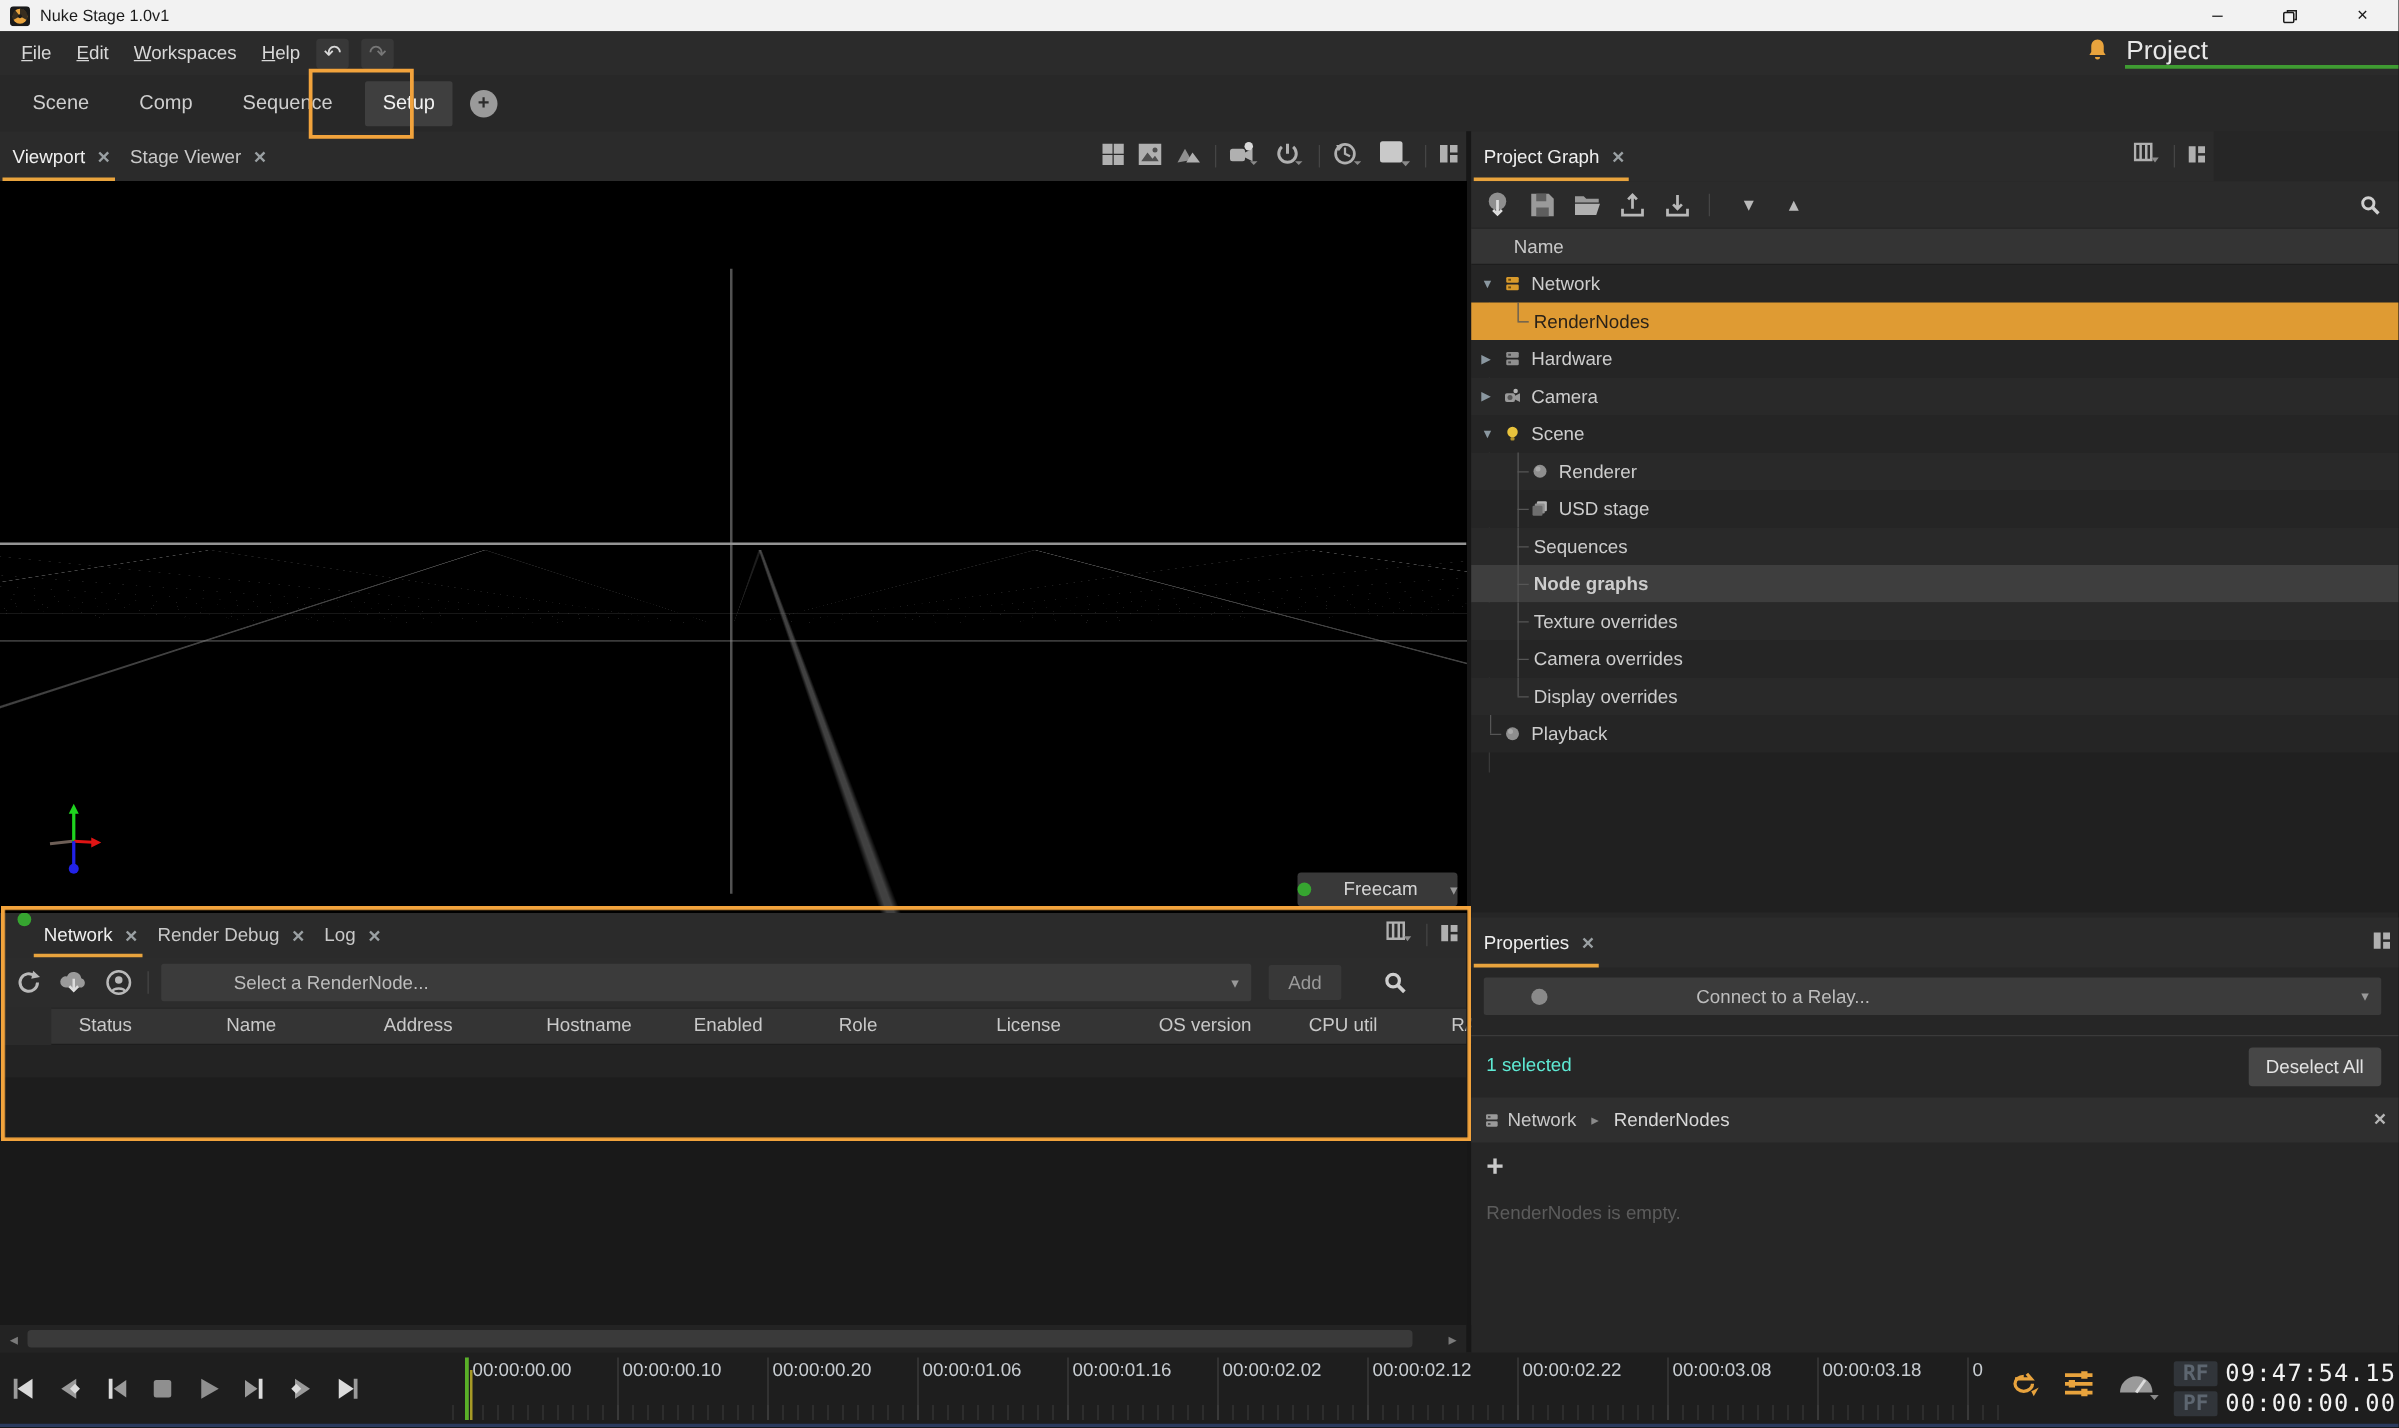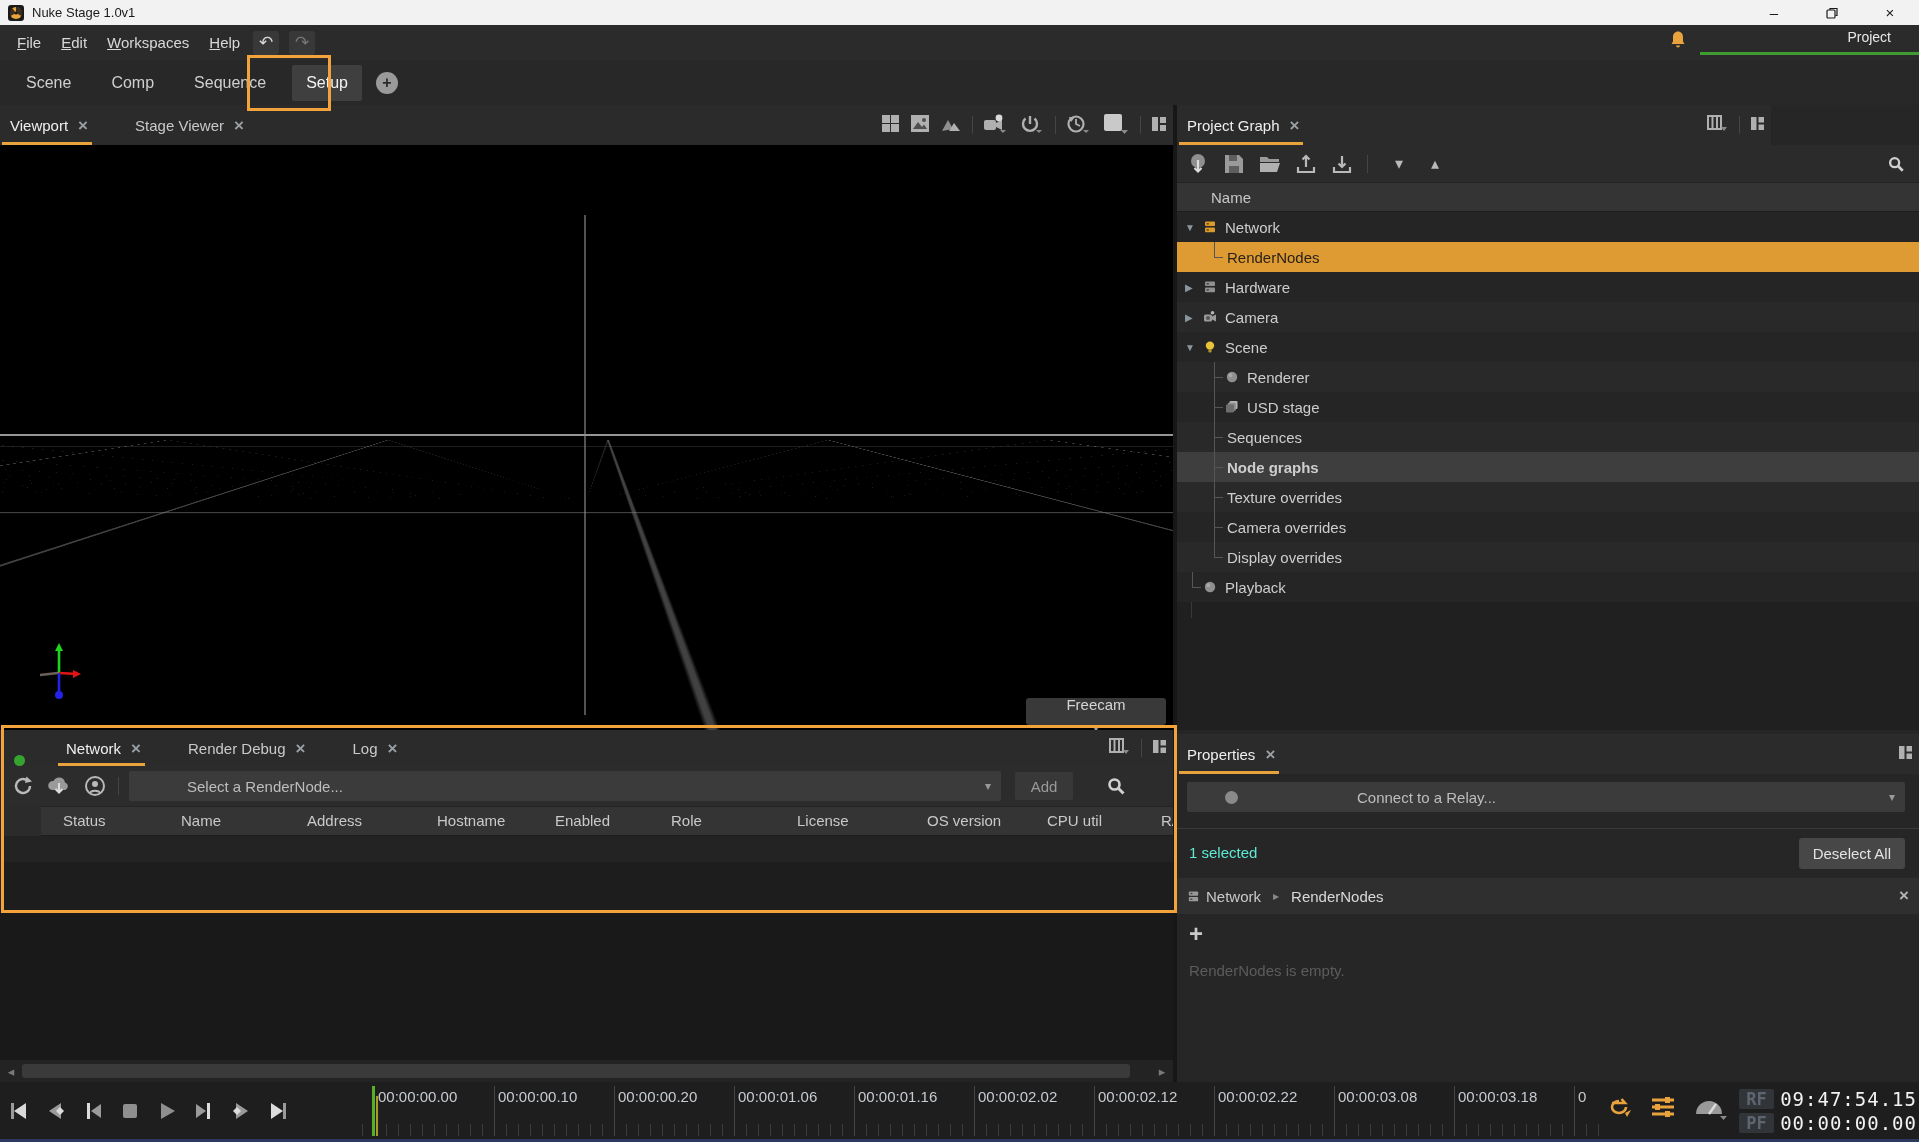--- a/index.html
+++ b/index.html
@@ -13,51 +13,51 @@
   .win-btns { position:absolute; right:0; top:0; height:25px; display:flex; }
   .win-btn { width:58px; height:25px; display:flex; align-items:center; justify-content:center; color:#1a1a1a; font-size:15px; }
 
   
   .menubar { position:absolute; left:0; top:25px; width:1919px; height:35px; background:#2b2b2b; display:flex; align-items:center; }
   .mi { display:inline-block; margin-left:14px; color:#d8d8d8; font-size:15px; padding:3px 3px; }
   .mi::first-letter { text-decoration:underline; }
   .hist-btn { width:26px; height:24px; margin-left:10px; border-radius:3px; background:#383838; display:flex; align-items:center; justify-content:center; font-size:17px; }
   .undo { color:#d9d9d9; } .redo { color:#777; }
   .bell { position:absolute; right:232px; top:5px; }
-  .project-tab { position:absolute; right:28px; top:4px; width:190px; text-align:right; color:#e8e8e8; font-size:14px; }
+  .project-tab { position:absolute; right:28px; top:4px; width:190px; text-align:left; color:#e8e8e8; font-size:21px; }
   .project-underline { position:absolute; right:0; top:27px; width:219px; height:3px; background:#3f9b32; }
 
   
   .wsbar { position:absolute; left:0; top:60px; width:1919px; height:45px; background:#282828; display:flex; align-items:center; }
   .ws-tab { padding:9px 14px; margin-left:12px; color:#cfcfcf; font-size:16px; border-radius:2px; }
   .ws-tab.active { background:#3f3f3f; color:#f2f2f2; }
   .ws-add { width:22px; height:22px; margin-left:14px; border-radius:50%; background:#9a9a9a; color:#2b2b2b; font-weight:bold; font-size:16px; display:flex; align-items:center; justify-content:center; }
 
   
-  .ptab-row { position:absolute; display:flex; align-items:flex-end; background:#2b2b2b;gap:31px; }
+  .ptab-row { position:absolute; display:flex; align-items:flex-start; background:#2b2b2b; }
   .ptab { position:relative; height:100%; display:flex; align-items:center; padding:0 6px 0 10px; color:#c9c9c9; font-size:15px; }
   .ptab .x { margin-left:10px; color:#9aa0a3; font-size:17px; font-weight:bold; line-height:1; }
   .ptab.active { color:#efefef; }
   .ptab.active::after { content:""; position:absolute; left:2px; right:2px; bottom:0; height:3px; background:#e8a33d; }
   .hdr-icons { position:absolute; right:6px; top:0; height:100%; display:flex; align-items:center; gap:10px; }
   .vdiv { width:1px; height:18px; background:#454545; }
 
   
   .vp-tabrow { left:0; top:105px; width:1173px; height:40px; }
   .viewport { position:absolute; left:0; top:145px; width:1173px; height:585px; background:#000; overflow:hidden; perspective:520px; perspective-origin:585px 295px; }
   .gl-ground, .gl-sky { position:absolute; left:50%; top:295px; width:7000px; height:6000px; transform-origin:top center;
      background-image:
        repeating-linear-gradient(0deg, rgba(130,130,130,.5) 0 2px, transparent 2px 220px),
        repeating-linear-gradient(90deg, rgba(130,130,130,.5) 0 2px, transparent 2px 220px); }
   .gl-ground { transform:translateX(-50%) rotateX(83deg); }
   .gl-sky { transform:translateX(-50%) rotateX(-83deg); opacity:.45; }
   .gl-horizon { position:absolute; left:0; top:289px; width:100%; height:2px; background:rgba(185,185,185,.8); }
   .gl-vline { position:absolute; left:584px; top:70px; width:2px; height:500px; background:rgba(150,150,150,.55); }
   .axis-gizmo { position:absolute; left:36px; top:495px; }
-  .cam-pill { position:absolute; right:7px; top:553px; width:140px; height:27px; background:rgba(62,62,62,.92); border-radius:3px; display:flex; align-items:center; justify-content:center; gap:8px; color:#d5d5d5; font-size:15px;flex-direction:column; }
+  .cam-pill { position:absolute; right:7px; top:553px; width:128px; height:27px; background:rgba(62,62,62,.92); border-radius:3px; display:flex; align-items:center; justify-content:space-between; gap:8px; color:#d5d5d5; font-size:15px; }
   .dot { width:11px; height:11px; border-radius:50%; background:#36a530; }
   .chev { color:#999; font-size:12px; }
 
   
   .netpanel { position:absolute; left:2px; top:730px; width:1171px; height:180px; background:#2b2b2b; }
   .net-tabrow { left:0; top:0; width:100%; height:36px; background:#2b2b2b; position:absolute; }
   .net-toolbar { position:absolute; left:0; top:36px; width:100%; height:40px; background:#2c2c2c; display:flex; align-items:center; }
   .tb-ico { width:30px; height:26px; display:flex; align-items:center; justify-content:center; margin-left:6px; }
   .combo { position:relative; height:30px; background:#3b3b3b; border-radius:2px; display:flex; align-items:center; color:#bdbdbd; }
   .combo .chev { position:absolute; right:10px; }

